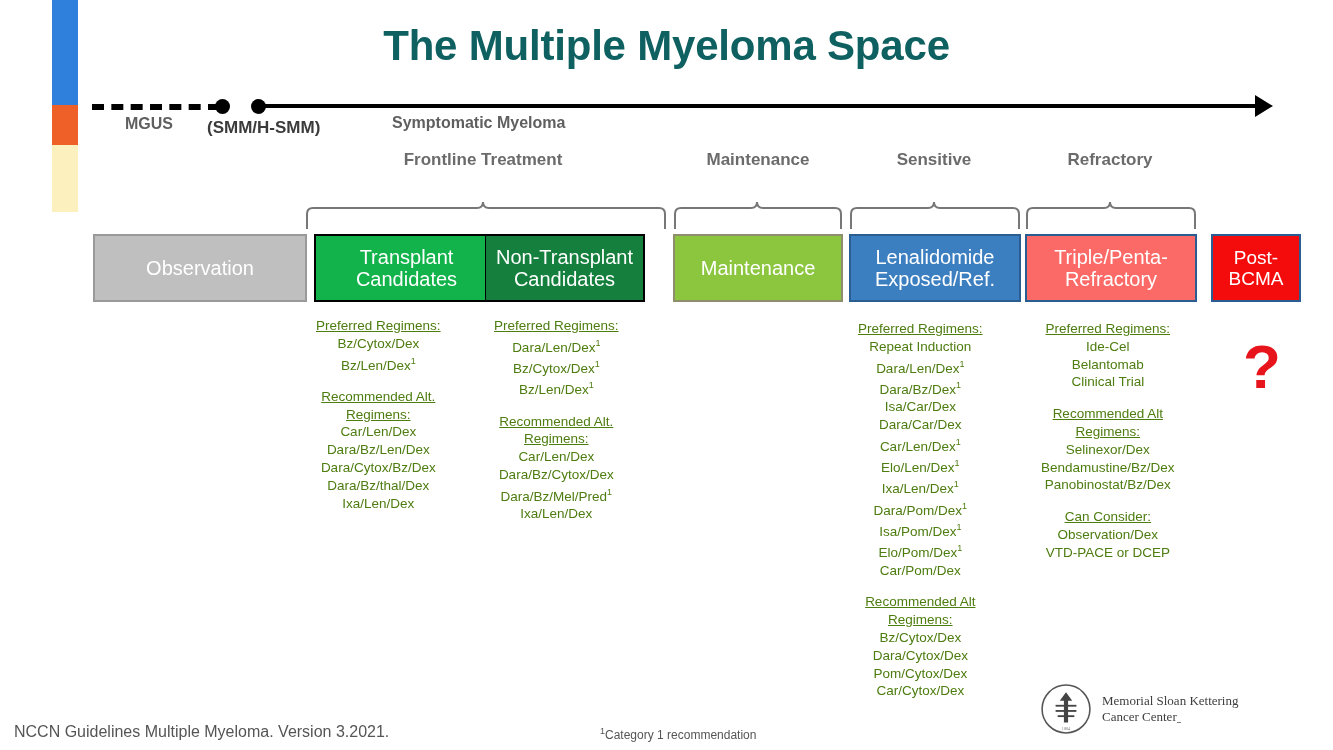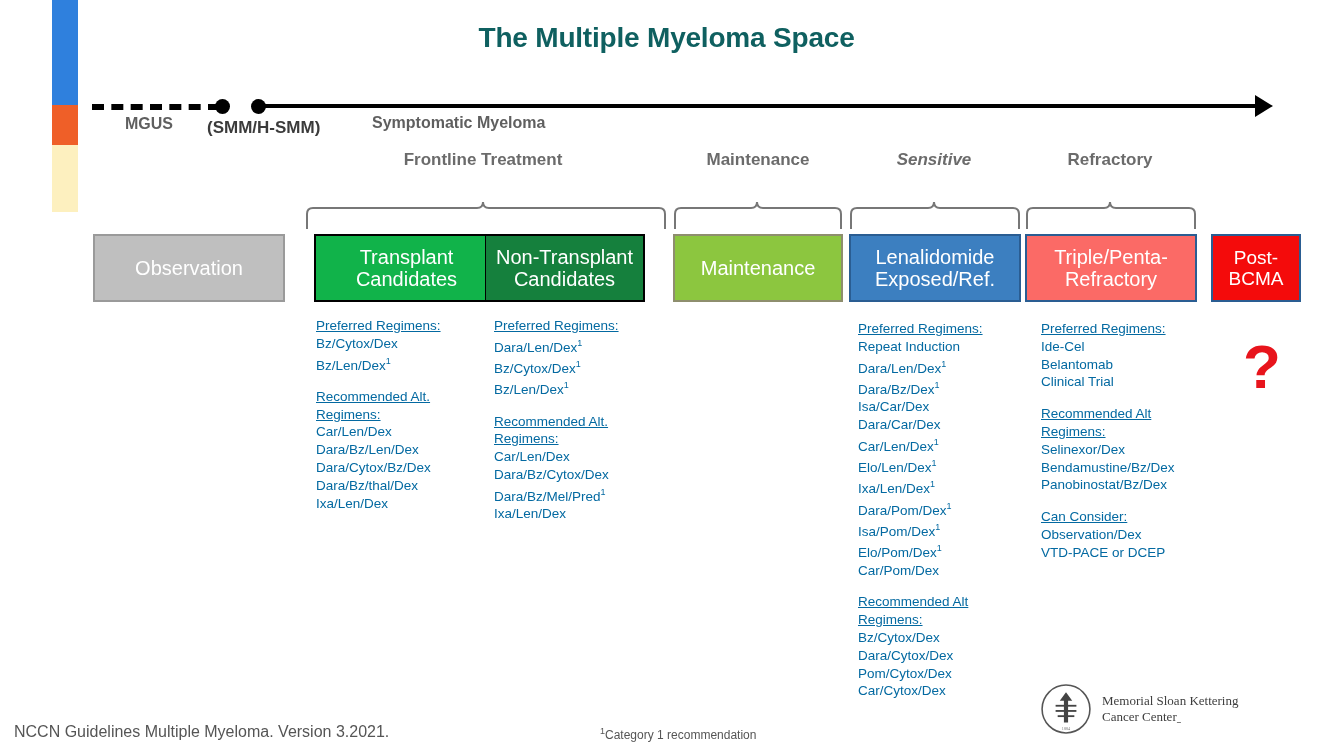--- a/index.html
+++ b/index.html
@@ -24,21 +24,21 @@
   .accent-blue   { top: 0px;   height: 105px; background: #2f80dd; }
   .accent-orange { top: 105px; height: 40px;  background: #ef5f28; }
   .accent-cream  { top: 145px; height: 67px;  background: #fdf0bf; }
 
   
   .title {
     position: absolute;
     left: 0; right: 0;
     top: 22px;
     text-align: center;
-    font-size: 28px;
+    font-size: 42px;
     font-weight: bold;
     color: #0f6060;
     letter-spacing: -0.2px;
   }
 
   
   .tl-dashed {
     position: absolute;
     left: 92px; top: 104px;
     width: 128px; height: 0;
@@ -69,21 +69,21 @@
   }
   .tl-label {
     position: absolute;
     font-size: 16px;
     color: #5f5f5f;
     font-weight: bold;
     white-space: nowrap;
   }
   .tl-label.mgus { left: 125px; top: 115px; }
   .tl-label.smm  { left: 207px; top: 118px; font-size: 17px; color: #3b3b3b; }
-  .tl-label.symp { left: 372px; top: 114px; font-size: 16px; color: #5f5f5f; }
+  .tl-label.symp { left: 392px; top: 114px; font-size: 16px; color: #5f5f5f; }
 
   
   .phase-head {
     position: absolute;
     top: 150px;
     font-size: 17px;
     font-weight: bold;
     color: #6b6b6b;
     text-align: center;
     white-space: nowrap;
@@ -107,22 +107,23 @@
     line-height: 1.12;
     box-sizing: border-box;
   }
   .pbox.small { font-size: 19px; }
 
   
   .col {
     position: absolute;
     font-size: 13.5px;
     line-height: 17.8px;
-    color: #0369a1;
-    white-space: nowrap;
+    color: #4d7c0f;
+    white-space: nowrap;
+    text-align: center;
   }
   .col .hdr { text-decoration: underline; }
   .col .gap { height: 14px; }
   sup { font-size: 9px; vertical-align: super; }
 
   
   .qmark {
     position: absolute;
     left: 1243px; top: 336px;
     font-size: 62px;
@@ -177,21 +178,21 @@
   <div class="tl-dot tl-dot-b"></div>
   <div class="tl-solid"></div>
   <div class="tl-arrow"></div>
 
   <div class="tl-label mgus">MGUS</div>
   <div class="tl-label smm">(SMM/H-SMM)</div>
   <div class="tl-label symp">Symptomatic Myeloma</div>
 
   <div class="phase-head" style="left:392px; width:182px;">Frontline Treatment</div>
   <div class="phase-head" style="left:668px; width:180px;">Maintenance</div>
-  <div class="phase-head" style="left:846px; width:176px;font-style:italic;">Sensitive</div>
+  <div class="phase-head" style="left:846px; width:176px;">Sensitive</div>
   <div class="phase-head" style="left:1022px; width:176px;">Refractory</div>
 
   <div class="brace" style="left:305px;">
     <svg width="362" height="30" viewBox="0 0 362 30">
       <path d="M2,29 L2,14 Q2,8 8,8 L172,8 Q178,8 178,2 Q178,8 184,8 L354,8 Q360,8 360,14 L360,29" fill="none" stroke="#777" stroke-width="2"></path>
     </svg>
   </div>
   <div class="brace" style="left:673px;">
     <svg width="170" height="30" viewBox="0 0 170 30">
       <path d="M2,29 L2,14 Q2,8 8,8 L78,8 Q84,8 84,2 Q84,8 90,8 L162,8 Q168,8 168,14 L168,29" fill="none" stroke="#777" stroke-width="2"></path>
@@ -201,21 +202,21 @@
     <svg width="172" height="30" viewBox="0 0 172 30">
       <path d="M2,29 L2,14 Q2,8 8,8 L79,8 Q85,8 85,2 Q85,8 91,8 L164,8 Q170,8 170,14 L170,29" fill="none" stroke="#777" stroke-width="2"></path>
     </svg>
   </div>
   <div class="brace" style="left:1025px;">
     <svg width="172" height="30" viewBox="0 0 172 30">
       <path d="M2,29 L2,14 Q2,8 8,8 L79,8 Q85,8 85,2 Q85,8 91,8 L164,8 Q170,8 170,14 L170,29" fill="none" stroke="#777" stroke-width="2"></path>
     </svg>
   </div>
 
-  <div class="pbox" id="box-observation" style="left:93px;  width:192px; border:2px solid #9a9a9a; background:#bfbfbf;">
+  <div class="pbox" id="box-observation" style="left:93px;  width:214px; border:2px solid #9a9a9a; background:#bfbfbf;">
     <span>Observation</span>
   </div>
 
   <div class="pbox" id="box-transplant" style="left:314px; width:184px; border:2px solid #000; border-right-width:1px; background:#11b34a;">
     <span>
       <span>Transplant</span><br><span>Candidates</span>
     </span>
   </div>
 
   <div class="pbox" id="box-nontransplant" style="left:485px; width:160px; border:2px solid #000; border-left-width:1px; background:#15803d;">

